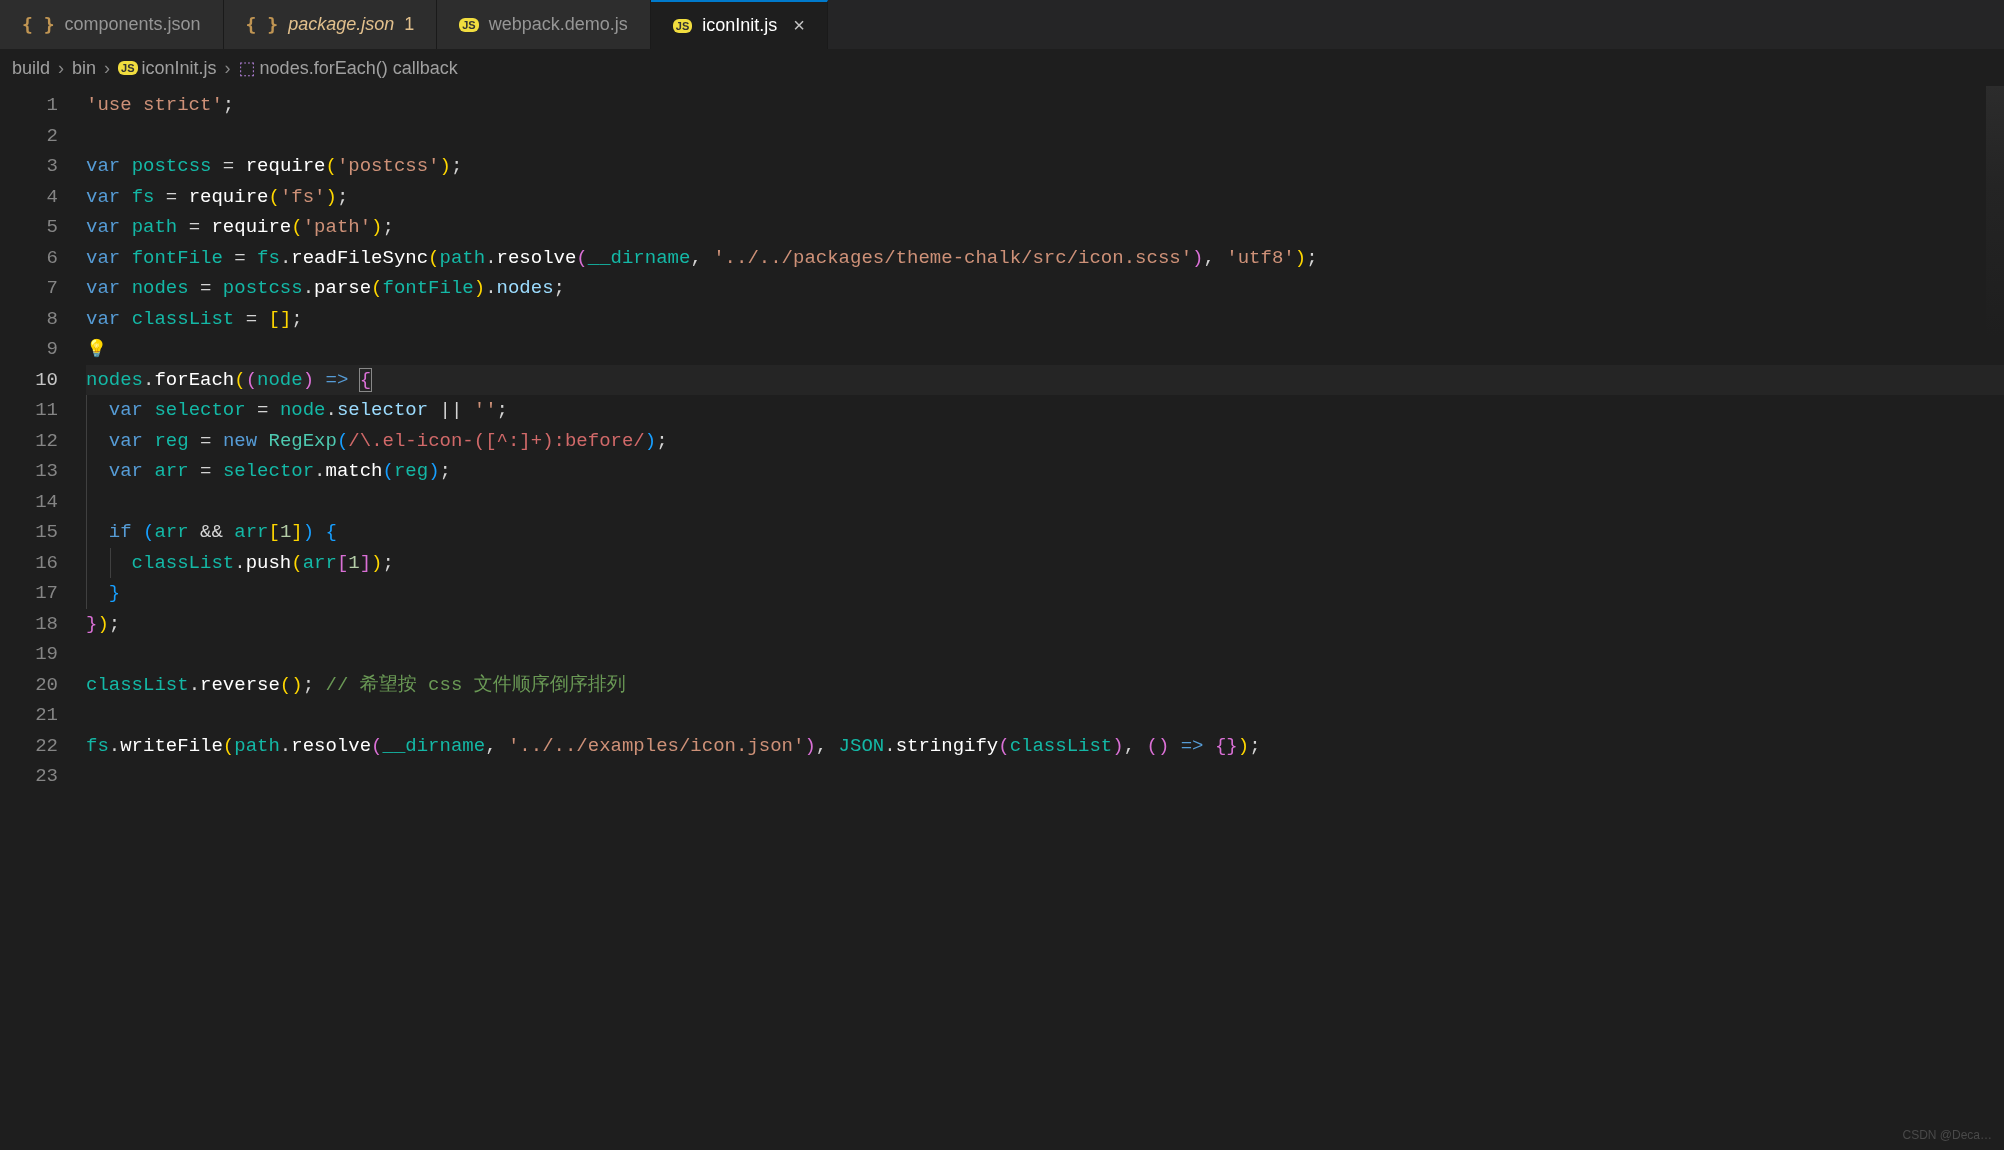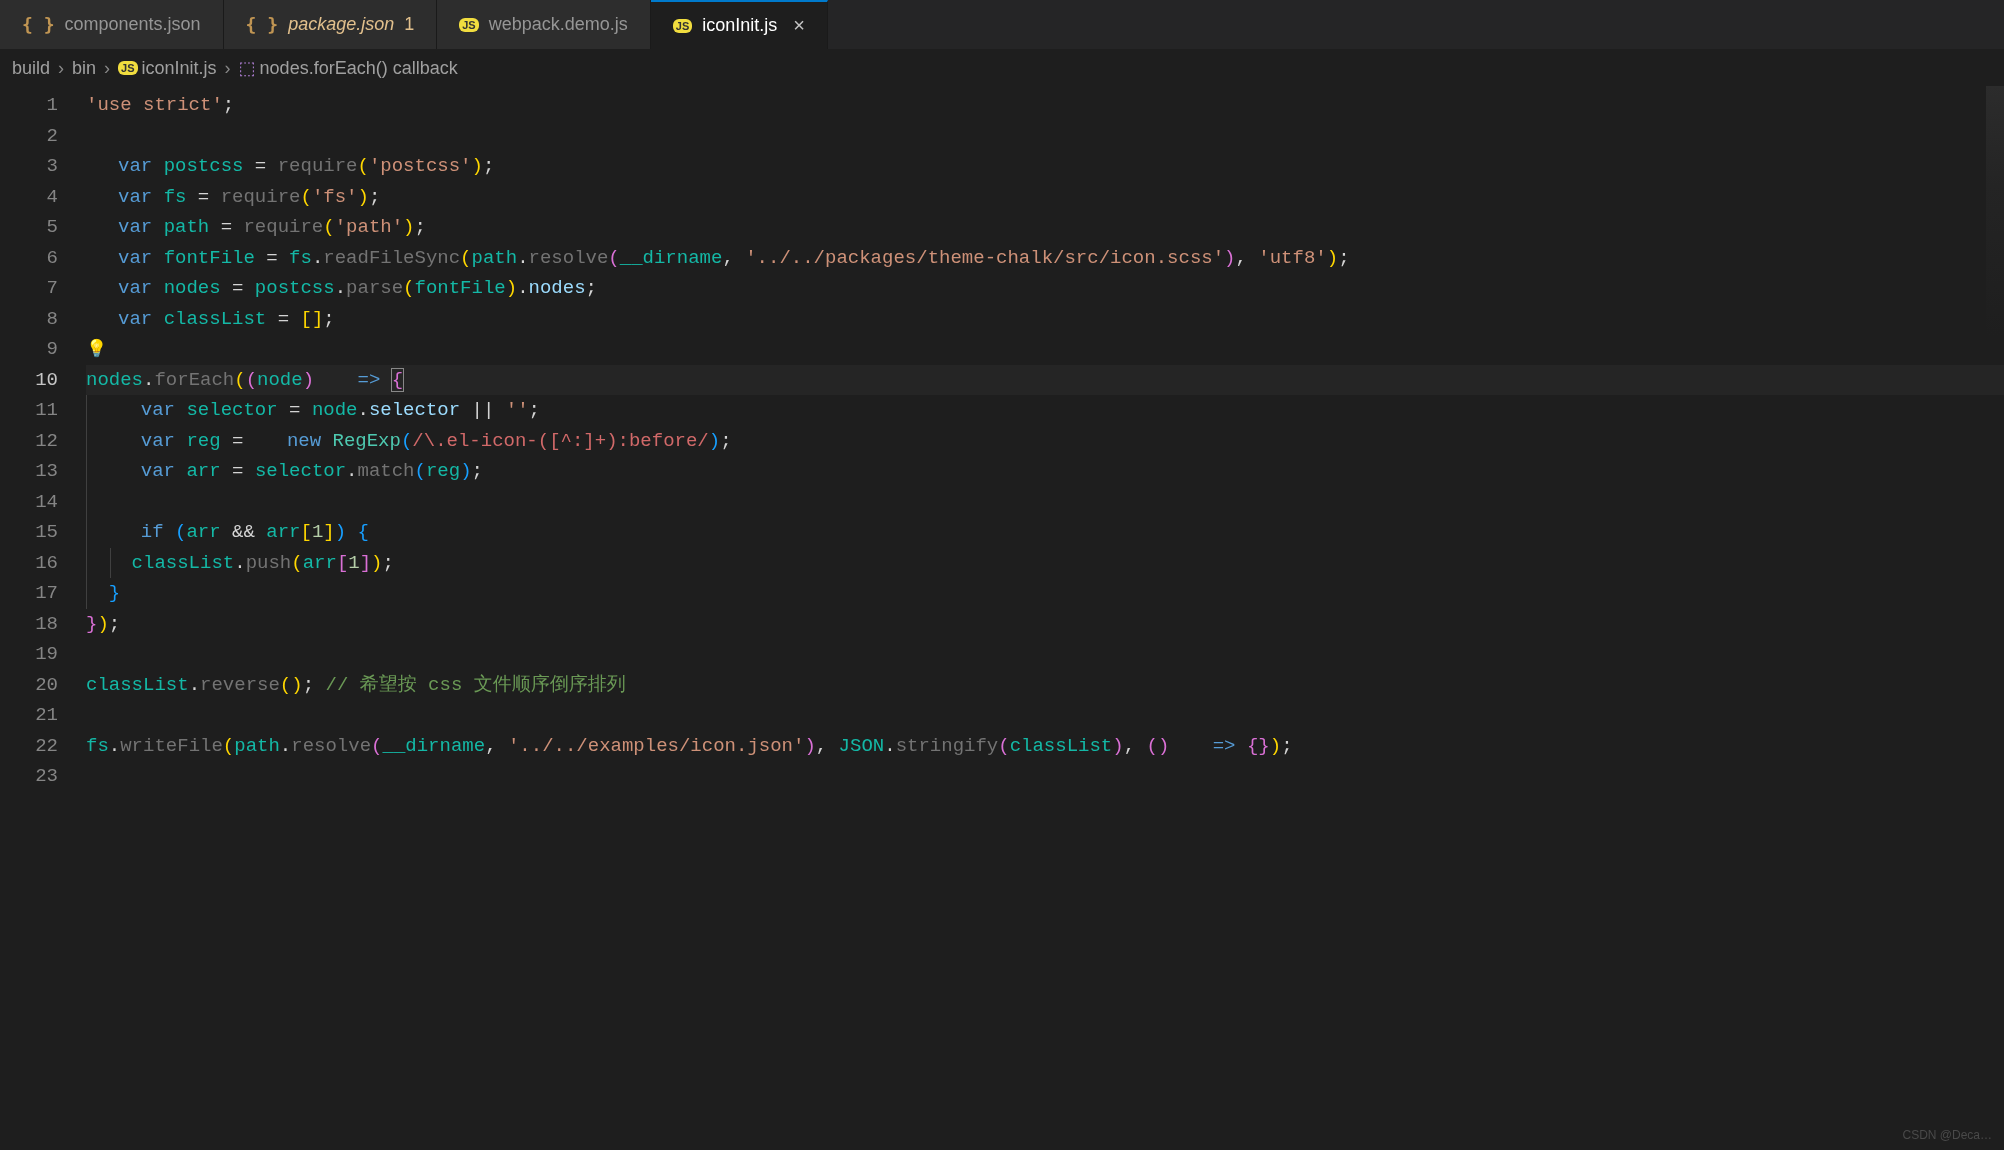--- a/index.html
+++ b/index.html
@@ -105,23 +105,23 @@
     border-left: 1px solid #404040;
     display: inline-block;
     height: 30.5px;
     position: absolute;
   }
   .bulb {
     color: #ffcc00;
     font-size: 17px;
   }
   
-  .tk-kw   { color: #569cd6; margin-left: 32px; }
+  .tk-kw   { color: #569cd6; }
   .tk-var  { color: #14b8a6; }
-  .tk-fn   { color: #737373; }
+  .tk-fn   { color: #ffffff; }
   .tk-str  { color: #ce9178; }
   .tk-num  { color: #b5cea8; }
   .tk-op   { color: #d4d4d4; }
   .tk-pun  { color: #d4d4d4; }
   .tk-cls  { color: #4ec9b0; }
   .tk-reg  { color: #d16969; }
   .tk-cmt  { color: #6a9955; }
   .tk-br0  { color: #ffd700; }
   .tk-br1  { color: #da70d6; }
   .tk-br2  { color: #179fff; }

